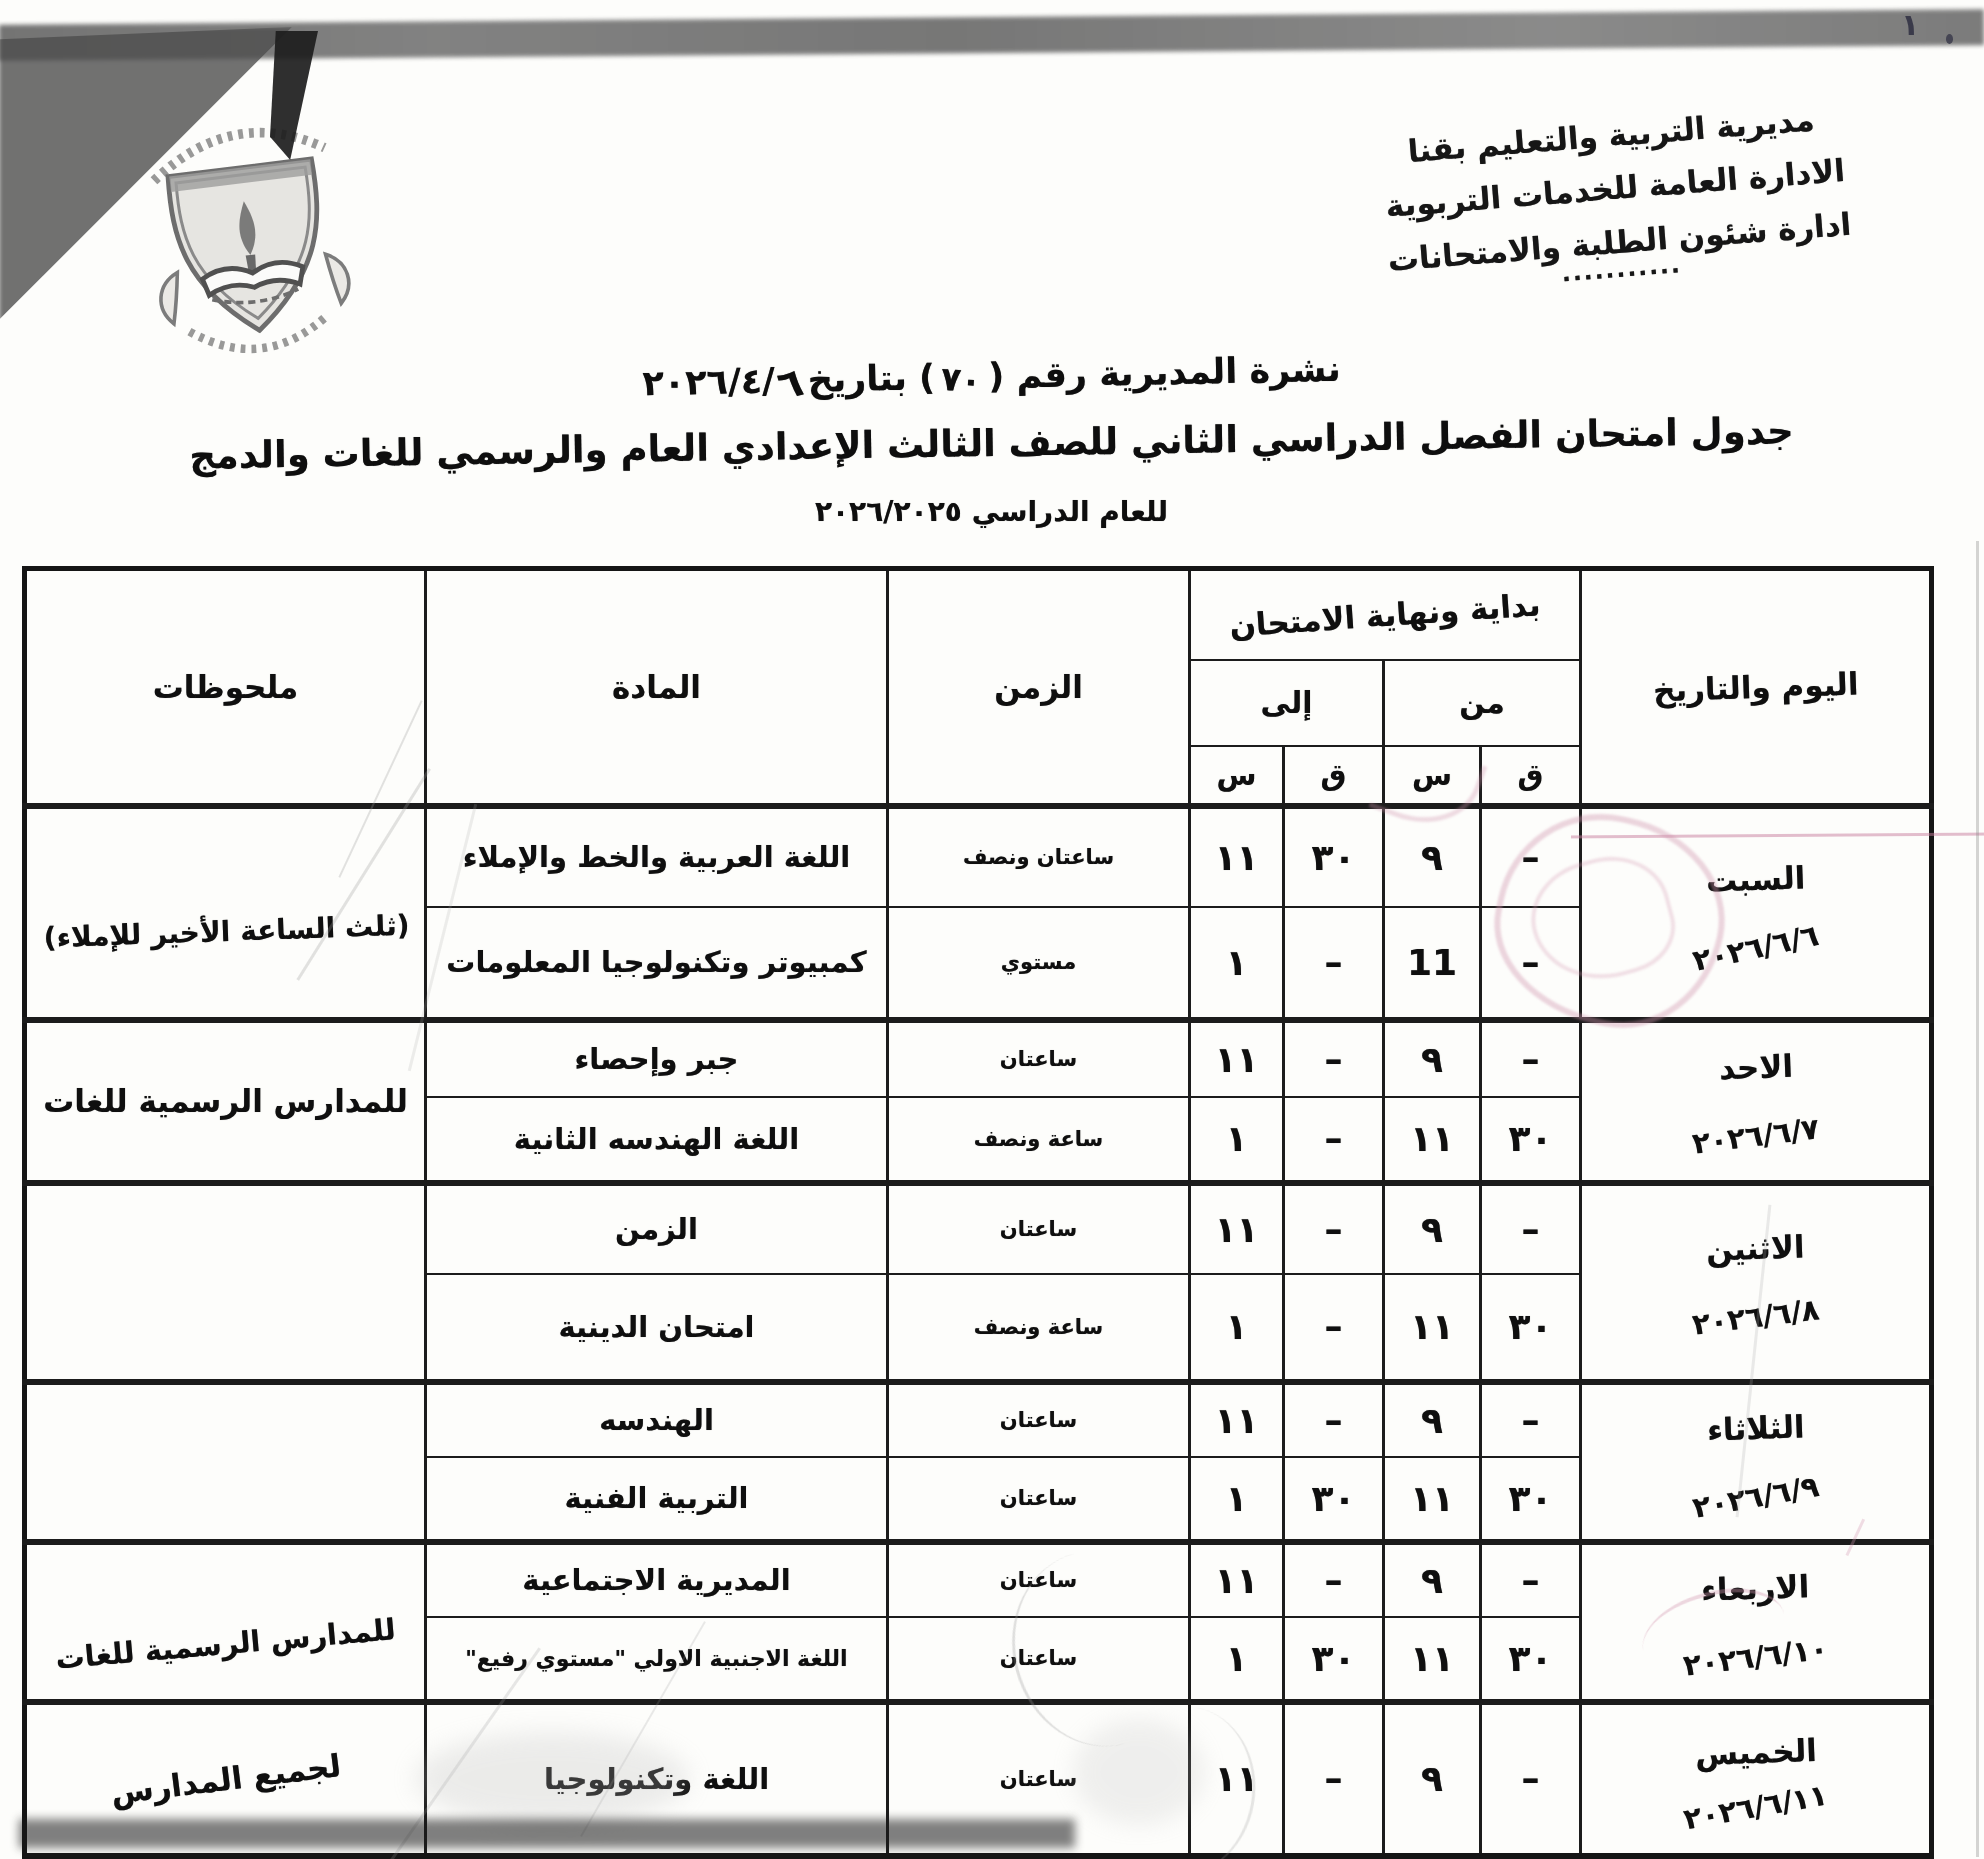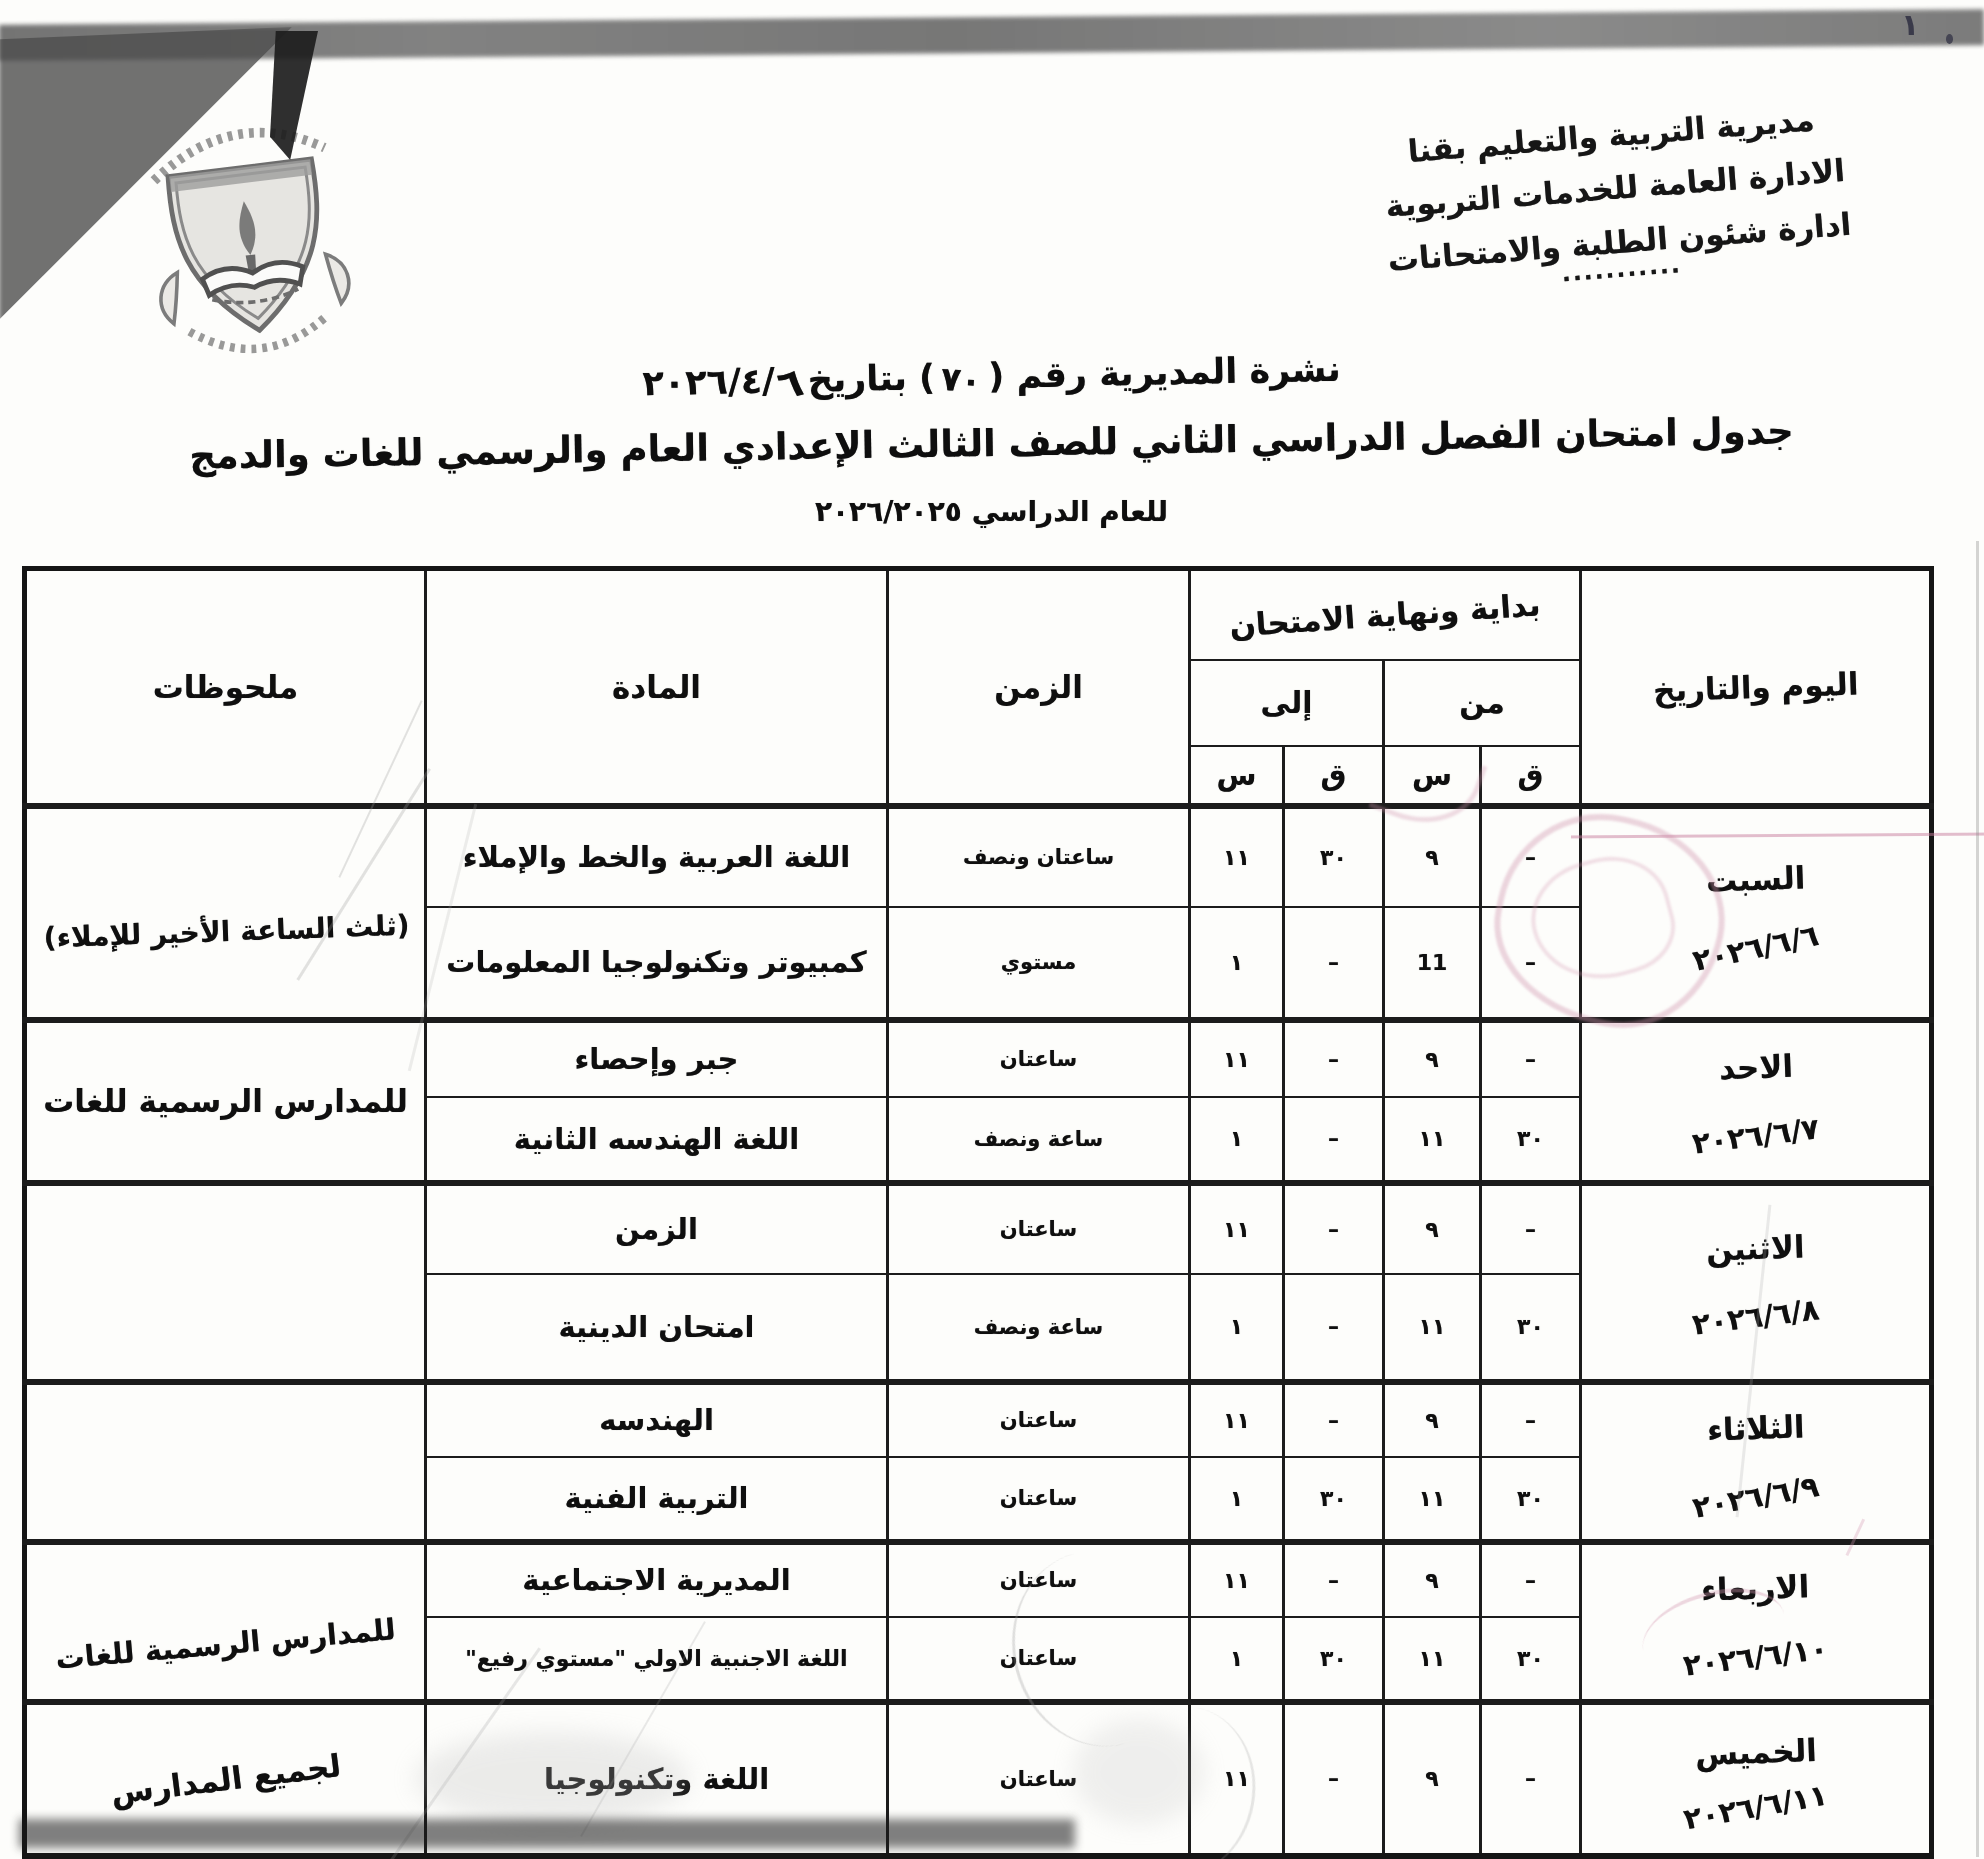--- a/index.html
+++ b/index.html
@@ -69,21 +69,21 @@
   .rh1{height:91px;} .rh2{height:86px;} .rh3{height:60px;}
   .r-sat1{height:101px;} .r-sat2{height:113px;}
   .r-sun1{height:77px;} .r-sun2{height:86px;}
   .r-mon1{height:91px;} .r-mon2{height:108px;}
   .r-tue1{height:75px;} .r-tue2{height:85px;}
   .r-wed1{height:75px;} .r-wed2{height:85px;}
   .r-thu{height:156px;}
   .h-main{font-size:31px;} .h-sub{font-size:30px;} .h-sq{font-size:29px;}
   .h-exam span{display:inline-block;transform:rotate(-4deg);}
   .h-day span{display:inline-block;transform:rotate(-2deg);}
-  .num{font-size:22px;}
+  .num{font-size:36px;}
   .dur{font-size:21px;}
   .subj{font-size:29px;}
   .subj-sm{font-size:22px;}
   .day-wrap{display:flex;flex-direction:column;align-items:center;gap:34px;}
   .day-wrap.single{gap:19.5px;}
   .day-name{font-size:31px;display:inline-block;transform:rotate(-2deg);}
   .day-date{font-size:29px;display:inline-block;}
   .tilt1{transform:rotate(-12deg);} .tilt2{transform:rotate(-7deg);} .tilt3{transform:rotate(-10deg);}
   .note{font-size:28px;display:inline-block;}
   .note-sat td,.vtop{vertical-align:top;}

